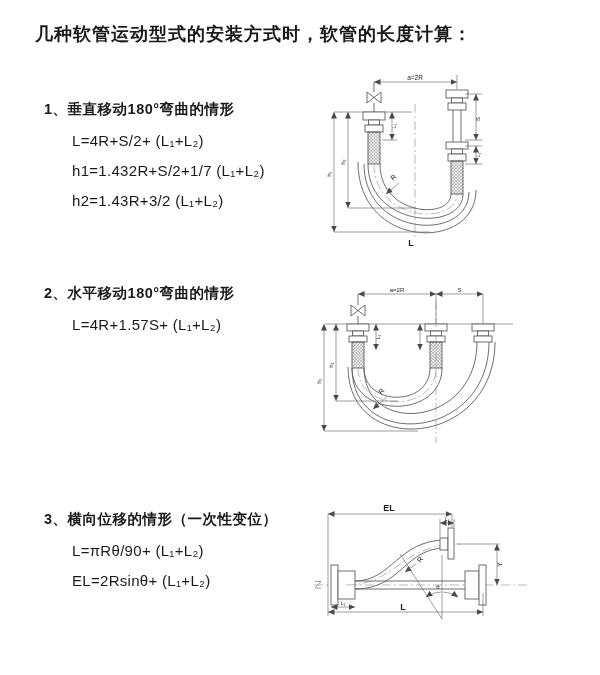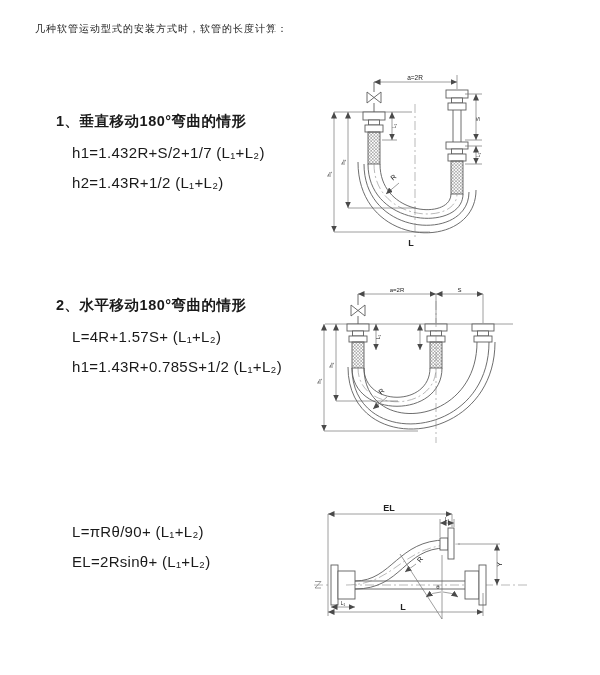--- a/index.html
+++ b/index.html
@@ -1,24 +1,24 @@
 <!DOCTYPE html>
 <html><head>
 <meta charset="utf-8">
 <style>
   html,body{margin:0;padding:0;}
   body{
     width:600px;height:675px;background:#ffffff;position:relative;overflow:hidden;
     font-family:"Liberation Sans","DejaVu Sans",sans-serif;color:#1a1a1a;
   }
   .page-title{
-    position:absolute;left:35px;top:22px;font-size:10px;font-weight:normal;letter-spacing:1px;
+    position:absolute;left:35px;top:22px;font-size:18px;font-weight:bold;letter-spacing:1px;
   }
   .section{position:absolute;left:44px;width:270px;}
-  .section-heading{font-size:14.5px;font-weight:bold;letter-spacing:0.5px;margin:12px;}
+  .section-heading{font-size:14.5px;font-weight:bold;letter-spacing:0.5px;margin:0;}
   .formula{font-size:15px;margin:13px 0 0 28px;letter-spacing:0.3px;white-space:nowrap;}
   .diagram{position:absolute;}
   
   .ol{stroke:#5d5d5d;stroke-width:0.9;fill:none;}          
   .dl{stroke:#6a6a6a;stroke-width:0.65;fill:none;}         
   .cl{stroke:#8a8a8a;stroke-width:0.6;fill:none;stroke-dasharray:9 3 2 3;} 
   .fl{fill:#ffffff;stroke:#5d5d5d;stroke-width:0.9;}       
   .braid{fill:url(#hatch);stroke:#5d5d5d;stroke-width:0.9;}
   text.lab{fill:#222;font-family:"Liberation Sans","DejaVu Sans",sans-serif;}
 </style>
@@ -36,31 +36,32 @@
     <pattern id="hatch" patternUnits="userSpaceOnUse" width="3.2" height="3.2">
       <path d="M0,0 L3.2,3.2 M3.2,0 L0,3.2" stroke="#6b6b6b" stroke-width="0.45"></path>
     </pattern>
   </defs>
 </svg>
 
 <div class="page-title">几种软管运动型式的安装方式时，软管的长度计算：</div>
 
 <div class="section" style="top:100px">
   <p class="section-heading">1、垂直移动180°弯曲的情形</p>
+  <div class="formula">L=4R+S/2+ (L₁+L₂)</div>
   <div class="formula">h1=1.432R+S/2+1/7 (L₁+L₂)</div>
-  <div class="formula">h2=1.43R+1/2 (L₁+L₂)</div>
+  <div class="formula">h2=1.43R+3/2 (L₁+L₂)</div>
 </div>
 
 <div class="section" style="top:284px">
   <p class="section-heading">2、水平移动180°弯曲的情形</p>
   <div class="formula">L=4R+1.57S+ (L₁+L₂)</div>
-  <div class="formula">h1=1.43R+0.785S+1/2 (L₁+L₂)</div>
 </div>
 
 <div class="section" style="top:510px">
+  <p class="section-heading">3、横向位移的情形（一次性变位）</p>
   <div class="formula">L=πRθ/90+ (L₁+L₂)</div>
   <div class="formula">EL=2Rsinθ+ (L₁+L₂)</div>
 </div>
 
 <svg class="diagram" style="left:312px;top:66px" width="288" height="196" viewBox="0 0 288 196">
 
   <g>
     <line class="dl" x1="62" y1="16" x2="145" y2="16" marker-start="url(#arr)" marker-end="url(#ar)"></line>
     <line class="dl" x1="145" y1="9" x2="145" y2="23"></line>
     <text class="lab" x="103" y="13.5" font-size="6.5" text-anchor="middle">a=2R</text>

